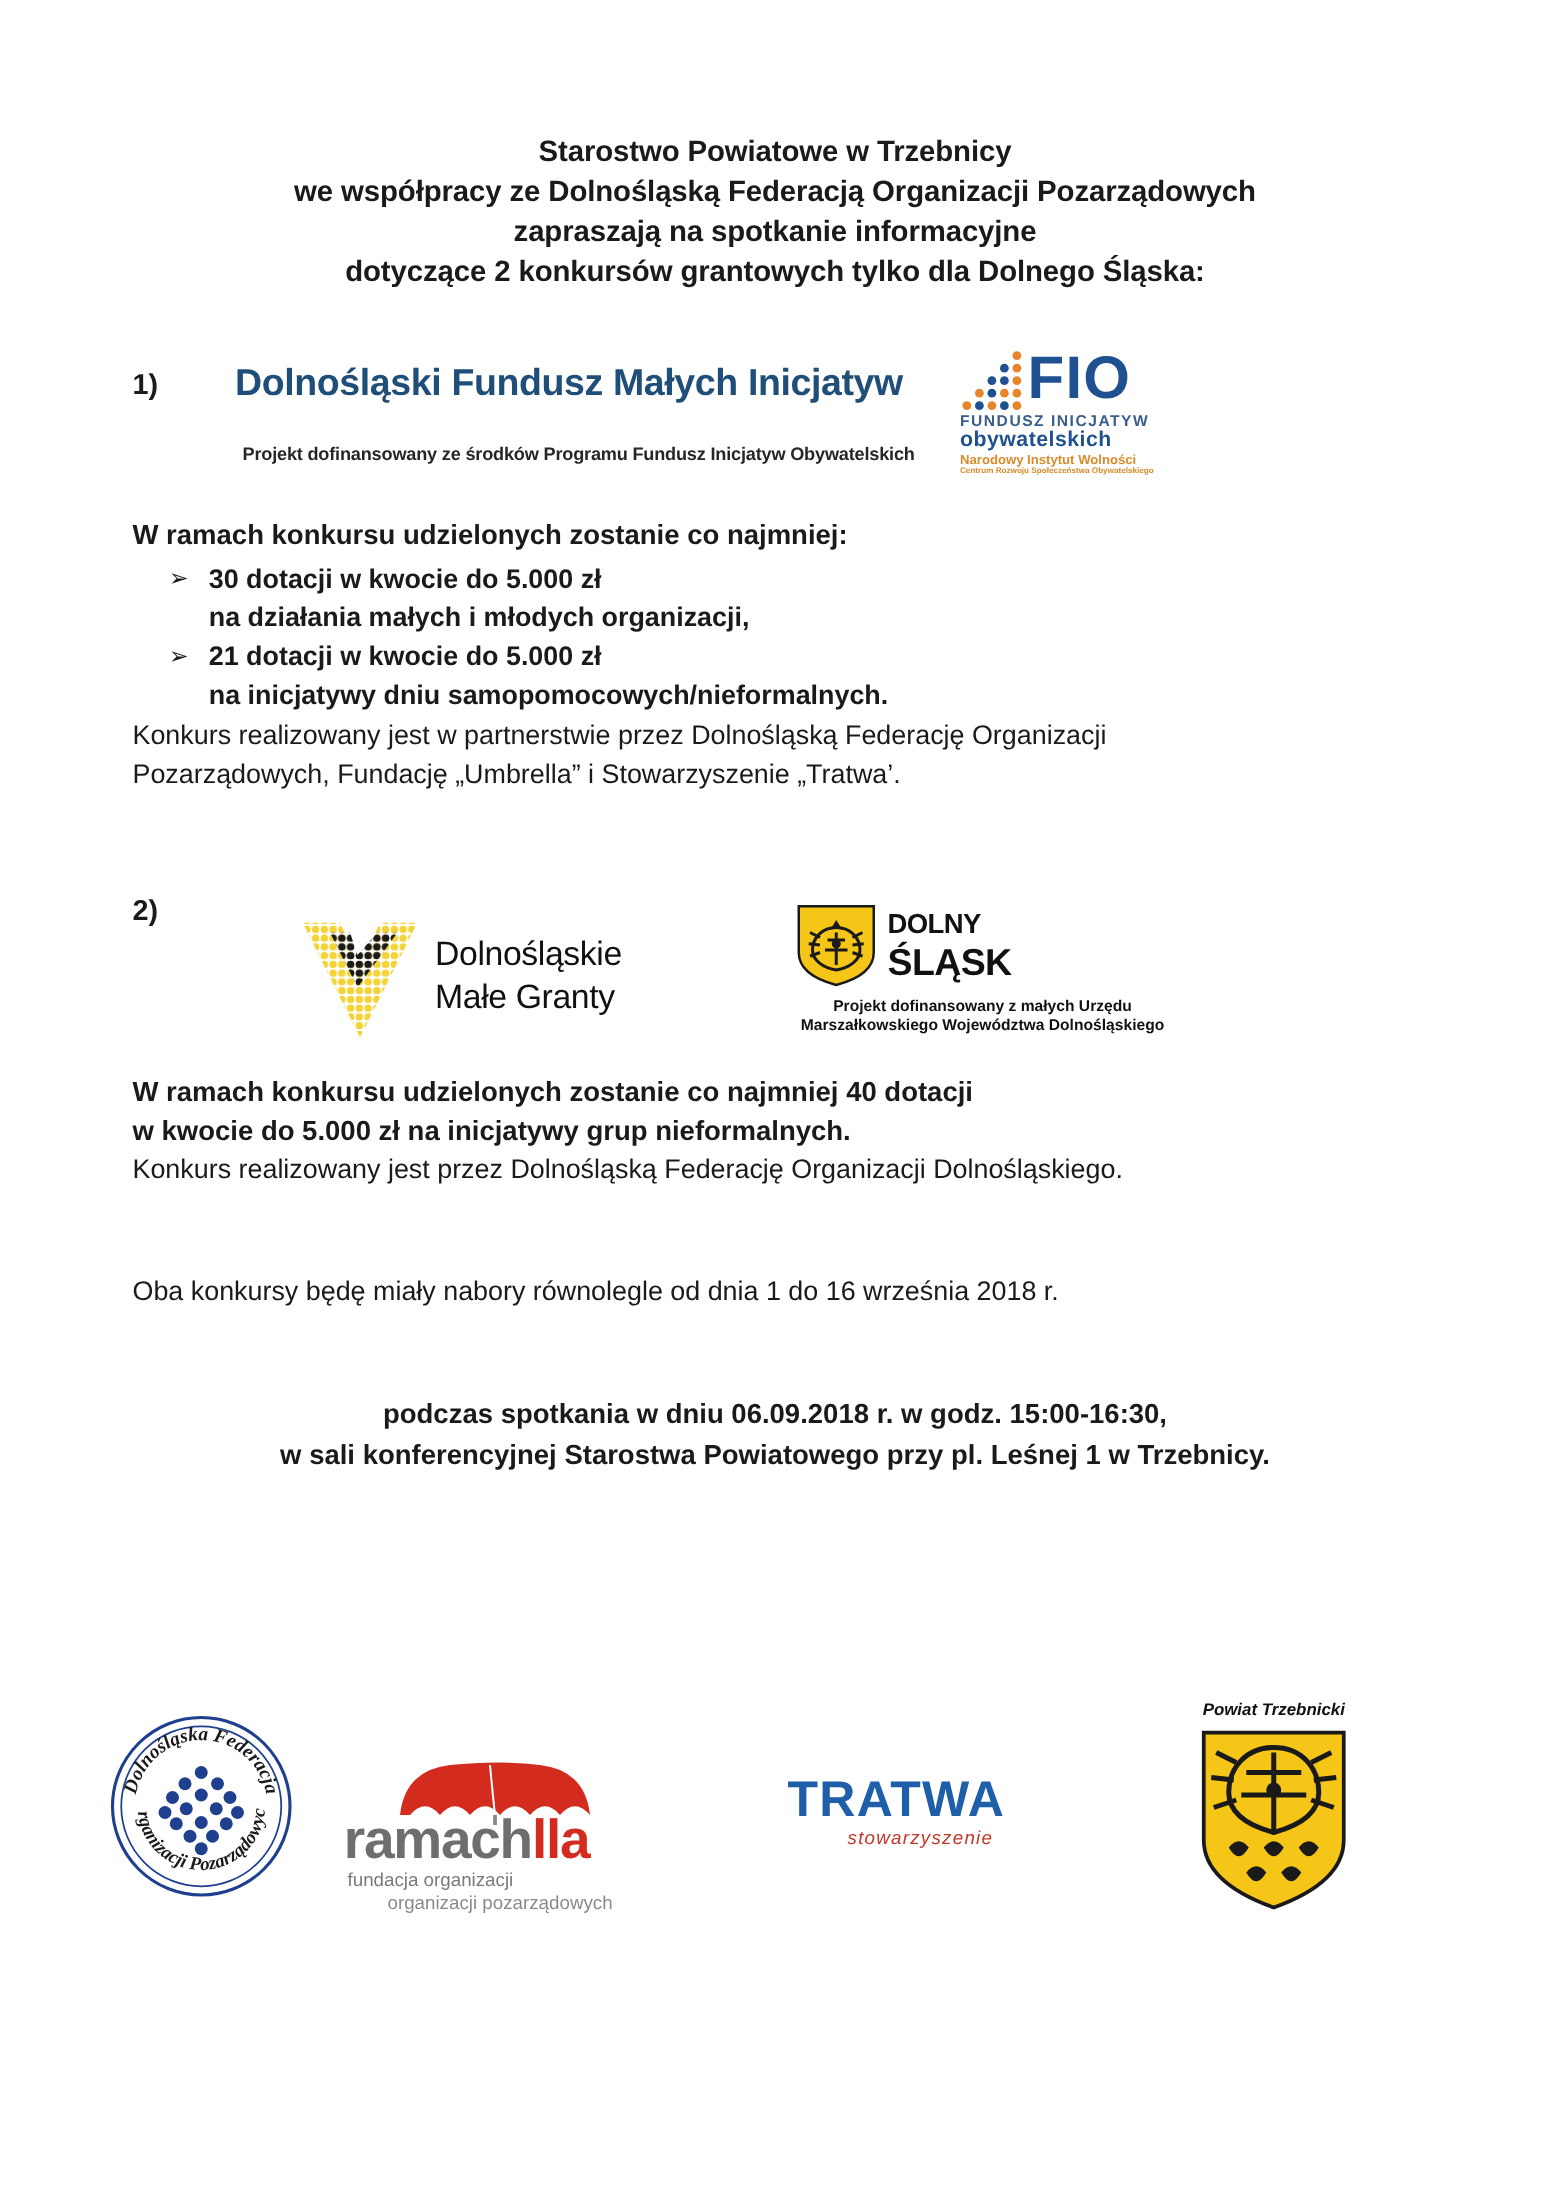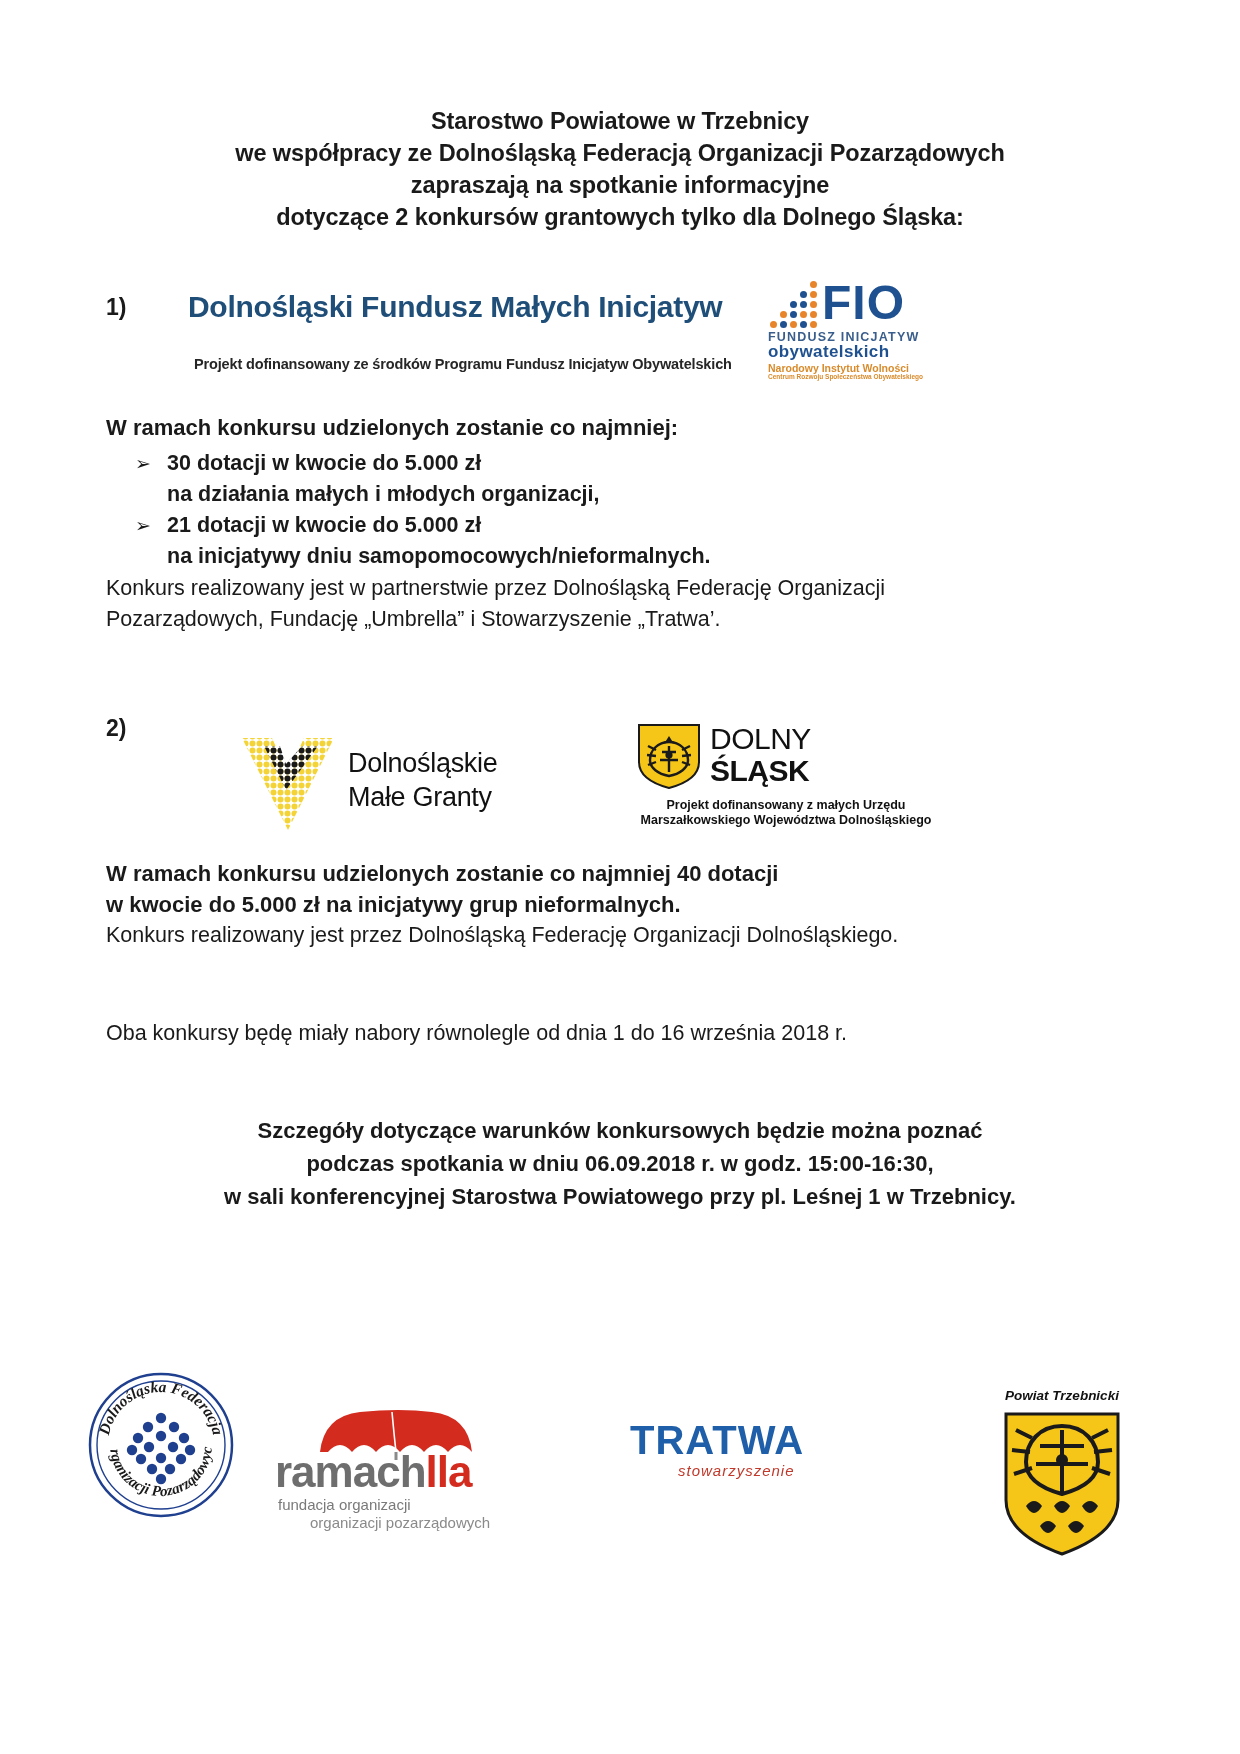--- a/index.html
+++ b/index.html
@@ -186,21 +186,21 @@
   .ds-logo {
     position: absolute;
     left: 636px;
     top: 722px;
     width: 300px;
     height: 115px;
   }
   .ds-shield { position: absolute; left: 0; top: 0; width: 66px; height: 68px; }
   .ds-word1 {
     position: absolute; left: 74px; top: 0px;
-    font-size: 30px; font-weight: normal; letter-spacing: -0.5px; color: #111;
+    font-size: 22px; font-weight: bold; letter-spacing: -0.5px; color: #111;
     line-height: 34px;
   }
   .ds-word2 {
     position: absolute; left: 74px; top: 32px;
     font-size: 30px; font-weight: bold; letter-spacing: -0.5px; color: #111;
     line-height: 34px;
   }
   .ds-cap {
     position: absolute; left: 0px; top: 76px;
     width: 300px;
@@ -279,21 +279,21 @@
     position: absolute; left: 0; top: 0;
     font-size: 40px; font-weight: bold; color: #1f5fa9;
     letter-spacing: 1px; line-height: 44px;
   }
   .tratwa-sub {
     position: absolute; left: 48px; top: 44px;
     font-size: 15px; font-style: italic; color: #c0392b;
     letter-spacing: 1px;
   }
 
-  .powiat-logo { position: absolute; left: 992px; top: 10px; width: 140px; height: 175px; margin-top: 28px; }
+  .powiat-logo { position: absolute; left: 949px; top: 10px; width: 140px; height: 175px; }
   .powiat-cap {
     position: absolute; left: 0; top: 0; width: 140px;
     text-align: center;
     font-size: 13.5px; font-weight: bold; font-style: italic; color: #111;
   }
 </style>
 </head>
 <body>
 
 <div class="page">
@@ -404,21 +404,20 @@
 
   <div class="b-lead2">
     <div>W ramach konkursu udzielonych zostanie co najmniej 40 dotacji</div>
     <div>w kwocie do 5.000 zł na inicjatywy grup nieformalnych.</div>
   </div>
   <div class="para2">Konkurs realizowany jest przez Dolnośląską Federację Organizacji Dolnośląskiego.</div>
 
   <div class="para3">Oba konkursy będę miały nabory równolegle od dnia 1 do 16 września 2018 r.</div>
 
   <div class="closing">
-    <div class="cline">Szczegóły dotyczące warunków konkursowych będzie można poznać</div>
     <div class="cline">podczas spotkania w dniu 06.09.2018 r. w godz. 15:00-16:30,</div>
     <div class="cline">w sali konferencyjnej Starostwa Powiatowego przy pl. Leśnej 1 w Trzebnicy.</div>
   </div>
 
   <div class="footer">
 
     <svg class="dfop-logo" viewBox="0 0 150 150">
       <circle cx="75" cy="75" r="71" fill="none" stroke="#1f3f8f" stroke-width="2.5"></circle>
       <circle cx="75" cy="75" r="64" fill="none" stroke="#1f3f8f" stroke-width="1.4"></circle>
       <defs>

